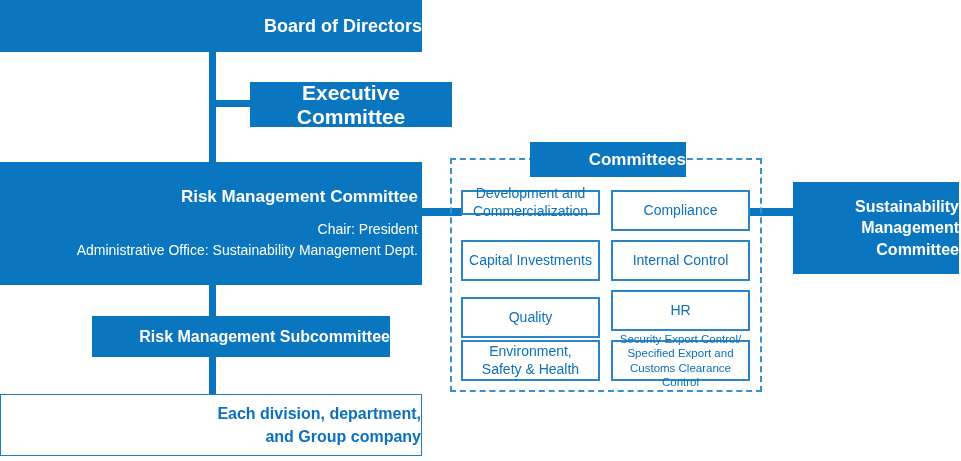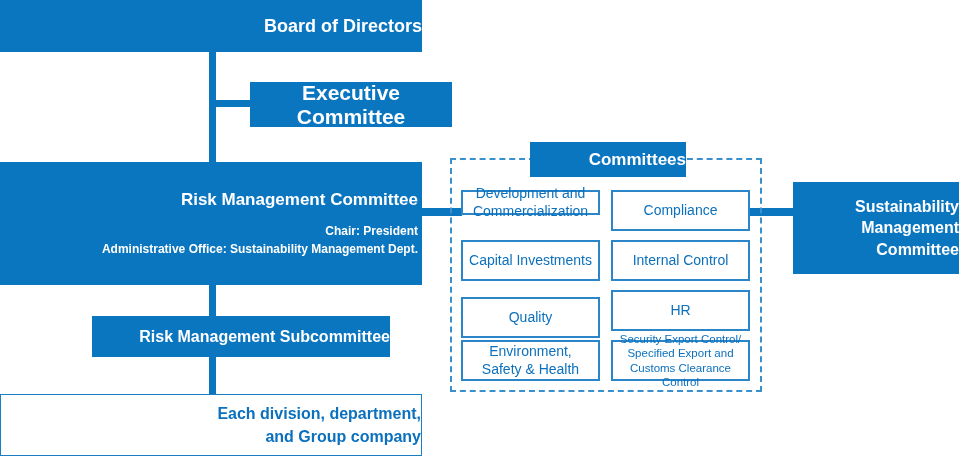--- a/index.html
+++ b/index.html
@@ -69,23 +69,23 @@
   .risk-management-committee {
     left: 0px; top: 162px; width: 422px; height: 123px;
     padding: 8px 4px;
   }
   .rmc-title {
     font-size: 17px;
     font-weight: bold;
     margin-bottom: 12px;
   }
   .rmc-sub {
-    font-size: 12px;
+    font-size: 14px;
     line-height: 1.5;
-    font-weight: bold;
+    font-weight: normal;
   }
   .risk-management-subcommittee {
     left: 61px; top: 316px; width: 298px; height: 41px;
     font-size: 16px;
     margin-left: 31px;
   }
   .each-division {
     left: 0px; top: 394px; width: 422px; height: 62px;
     font-size: 16px;
     font-weight: bold;

